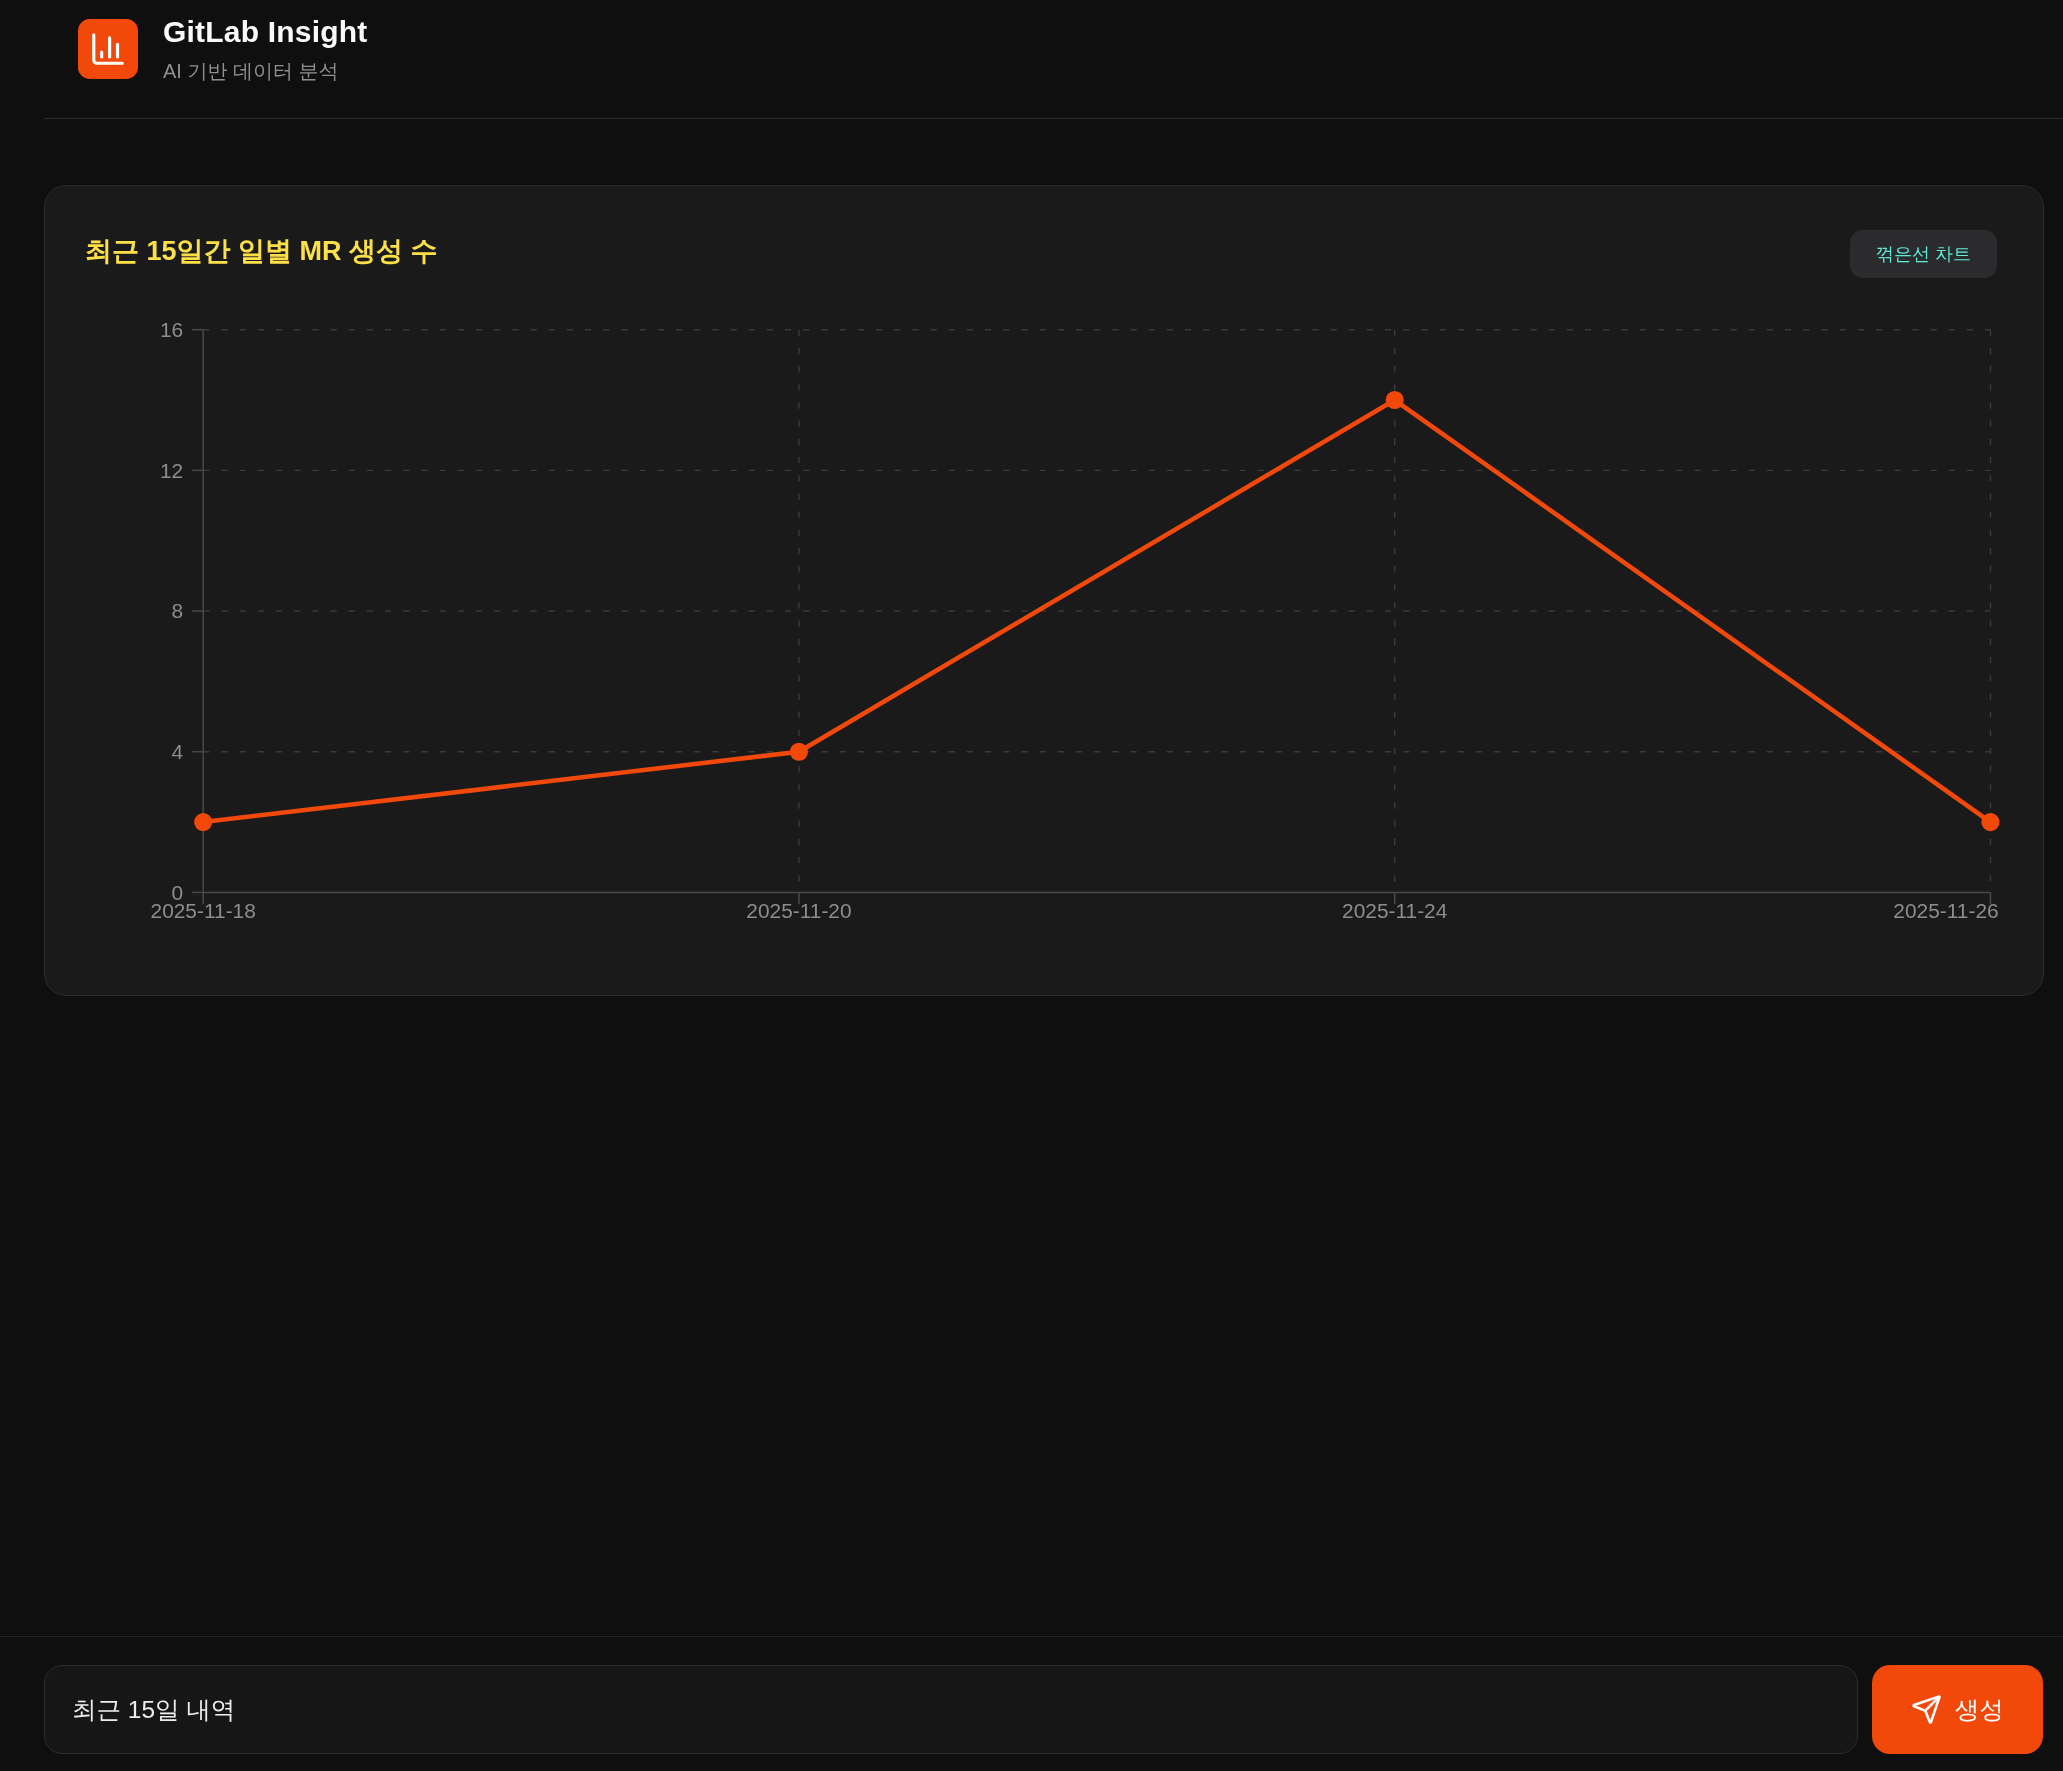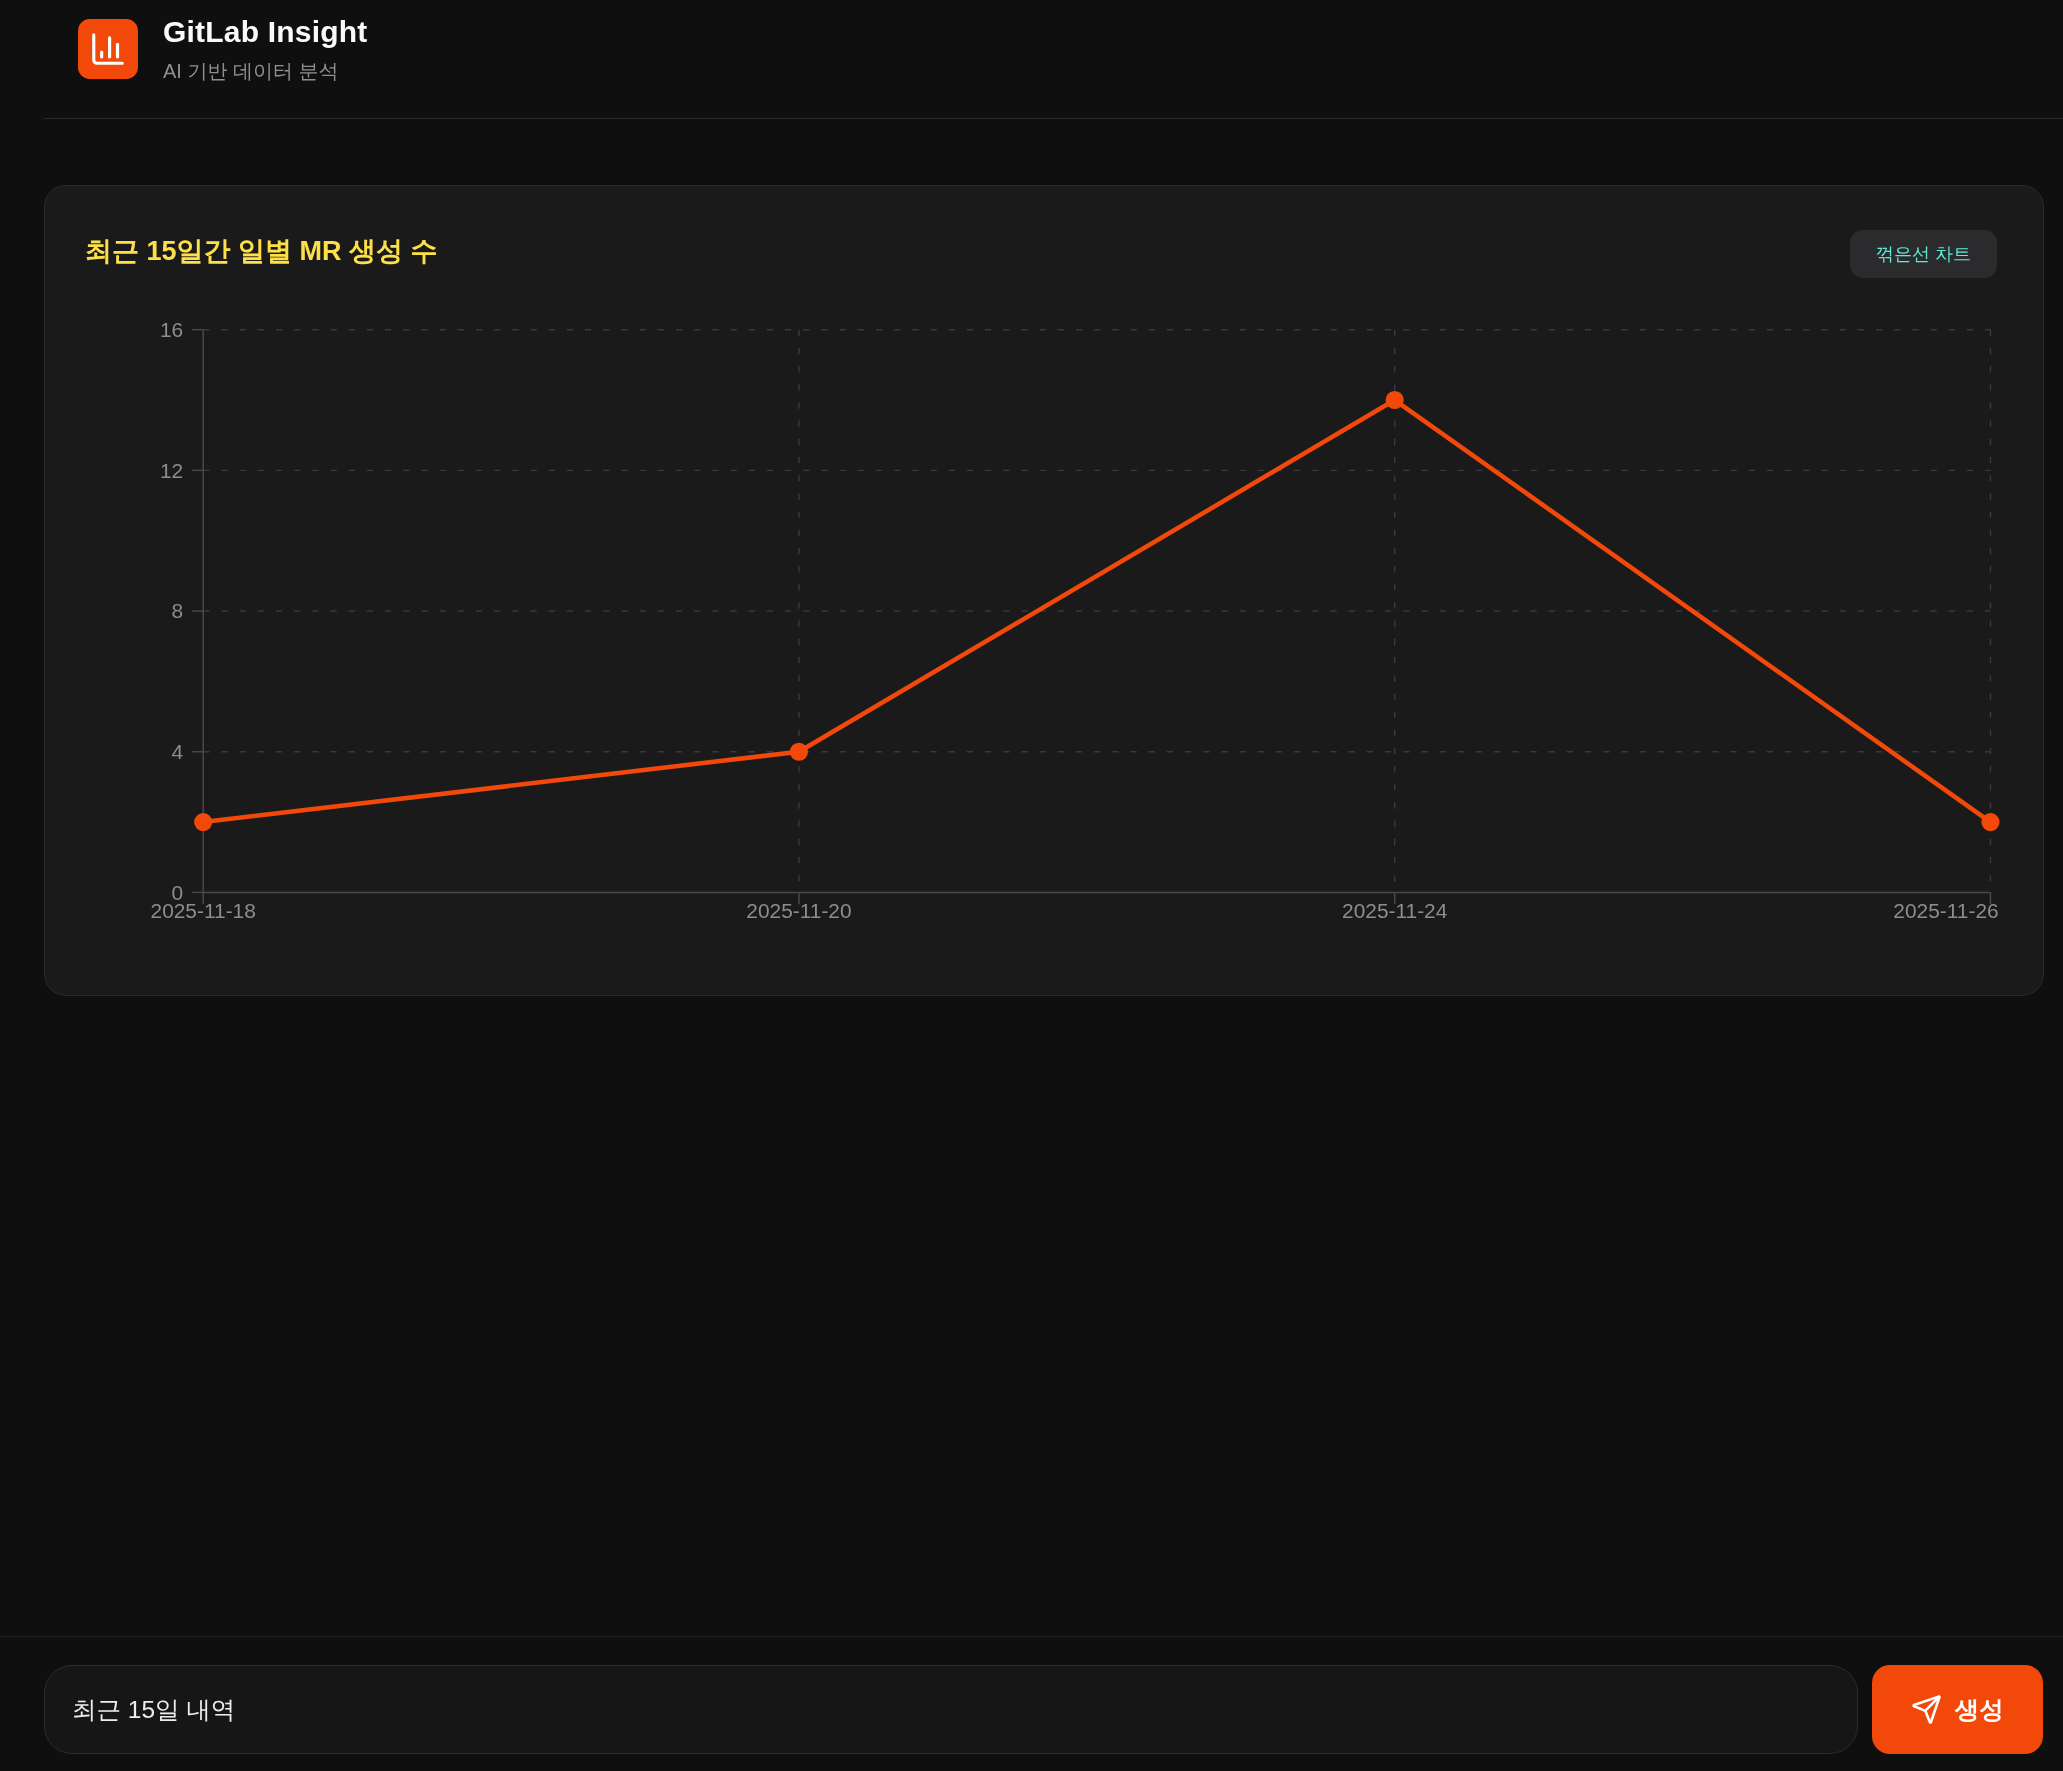--- a/index.html
+++ b/index.html
@@ -31,26 +31,26 @@
   .grid  { stroke:#39393b; stroke-width:1.6; stroke-dasharray:7 13; }
   .ytick, .xtick { fill:#8d8d90; font-size:23px; font-family:"Liberation Sans",sans-serif; }
   .series { fill:none; stroke:var(--accent); stroke-width:5;
             stroke-linejoin:round; stroke-linecap:round; }
   .dot { fill:var(--accent); }
 
   
   .composer { position:absolute; left:0; top:1636px; width:2064px; height:135px;
               border-top:0.9px solid #232324; background:#0f0f10; }
   .prompt-input { position:absolute; left:44px; top:28px; width:1814px; height:89px;
-                  background:#161617; border:0.9px solid #2d2d2f; border-radius:28px;
+                  background:#161617; border:0.9px solid #2d2d2f; border-radius:18px;
                   color:#ededed; font-size:24.5px; padding:0 27px; outline:none;
                   font-family:"Liberation Sans",sans-serif; }
   .submit-btn { position:absolute; left:1872px; top:28px; width:171px; height:89px;
                 background:var(--accent); border:none; border-radius:18px;
-                color:#ffffff; font-size:24.5px; font-weight:bold; cursor:pointer;
+                color:#ffffff; font-size:24.5px; font-weight:normal; cursor:pointer;
                 display:flex; align-items:center; justify-content:center; gap:12.7px;
                 font-family:"Liberation Sans",sans-serif; }
   .submit-btn svg { width:31px; height:31px; }
 </style>
 </head>
 <body>
 
 <div class="header">
   <div class="logo">
     <svg viewBox="0 0 24 24" fill="none" stroke="#ffffff" stroke-width="2" stroke-linecap="round" stroke-linejoin="round">

